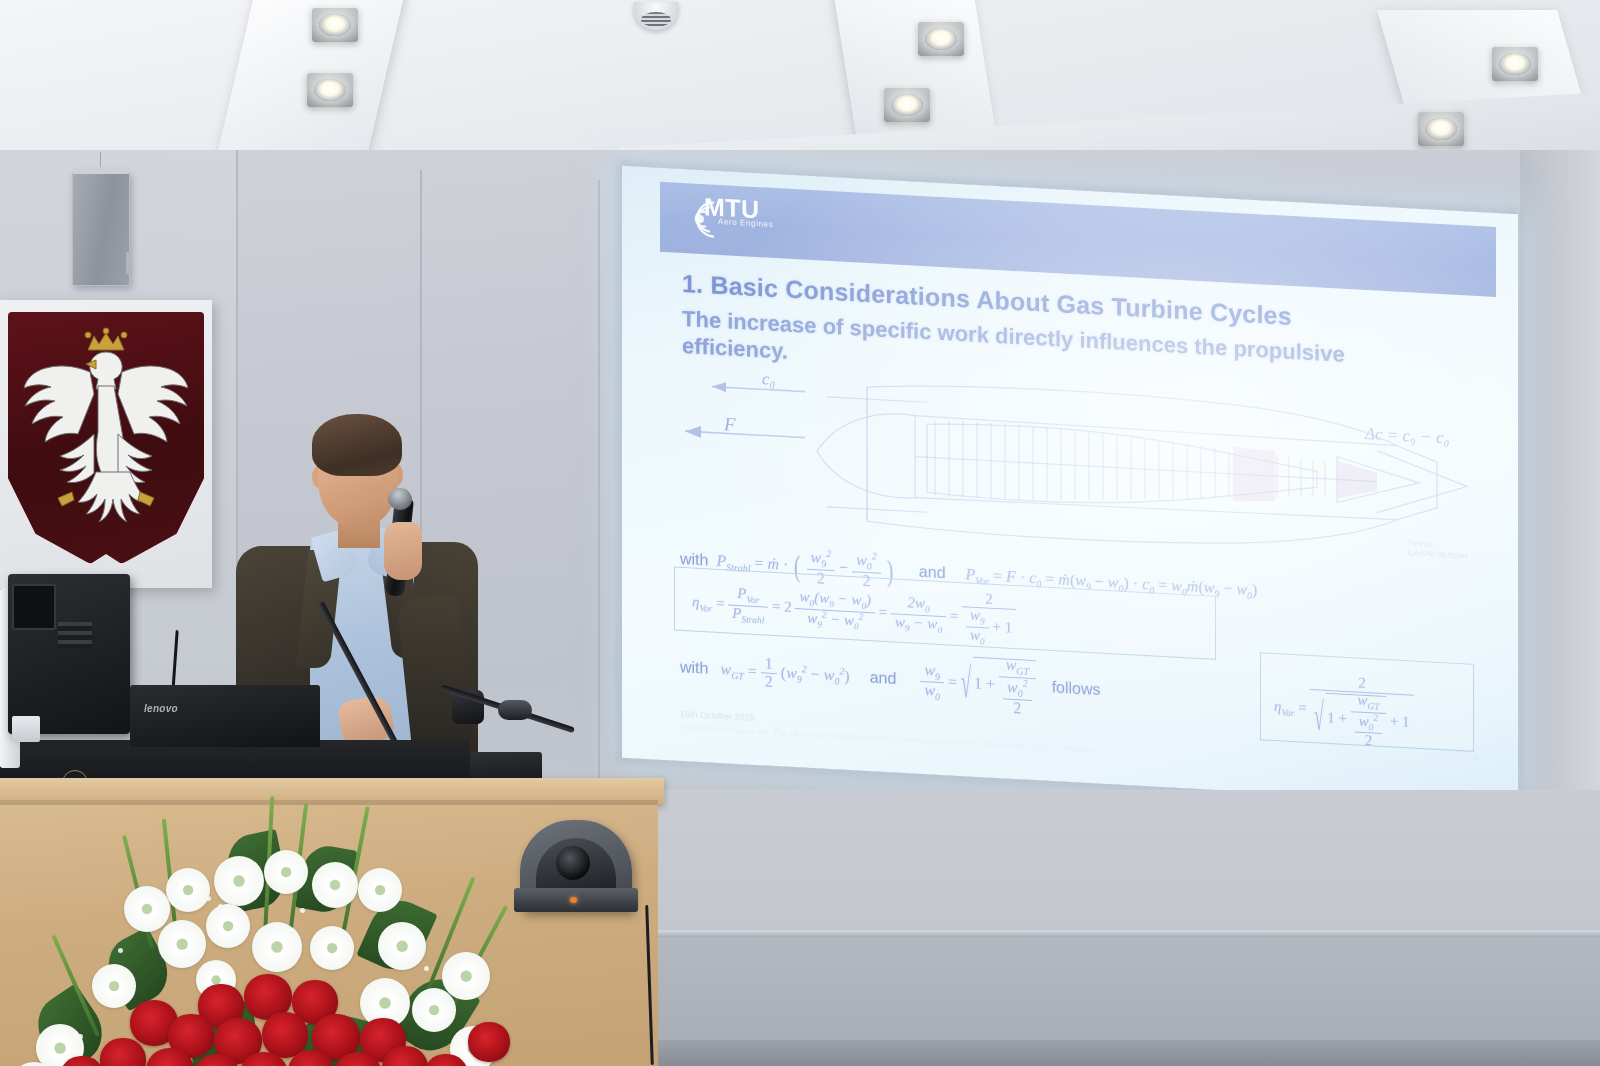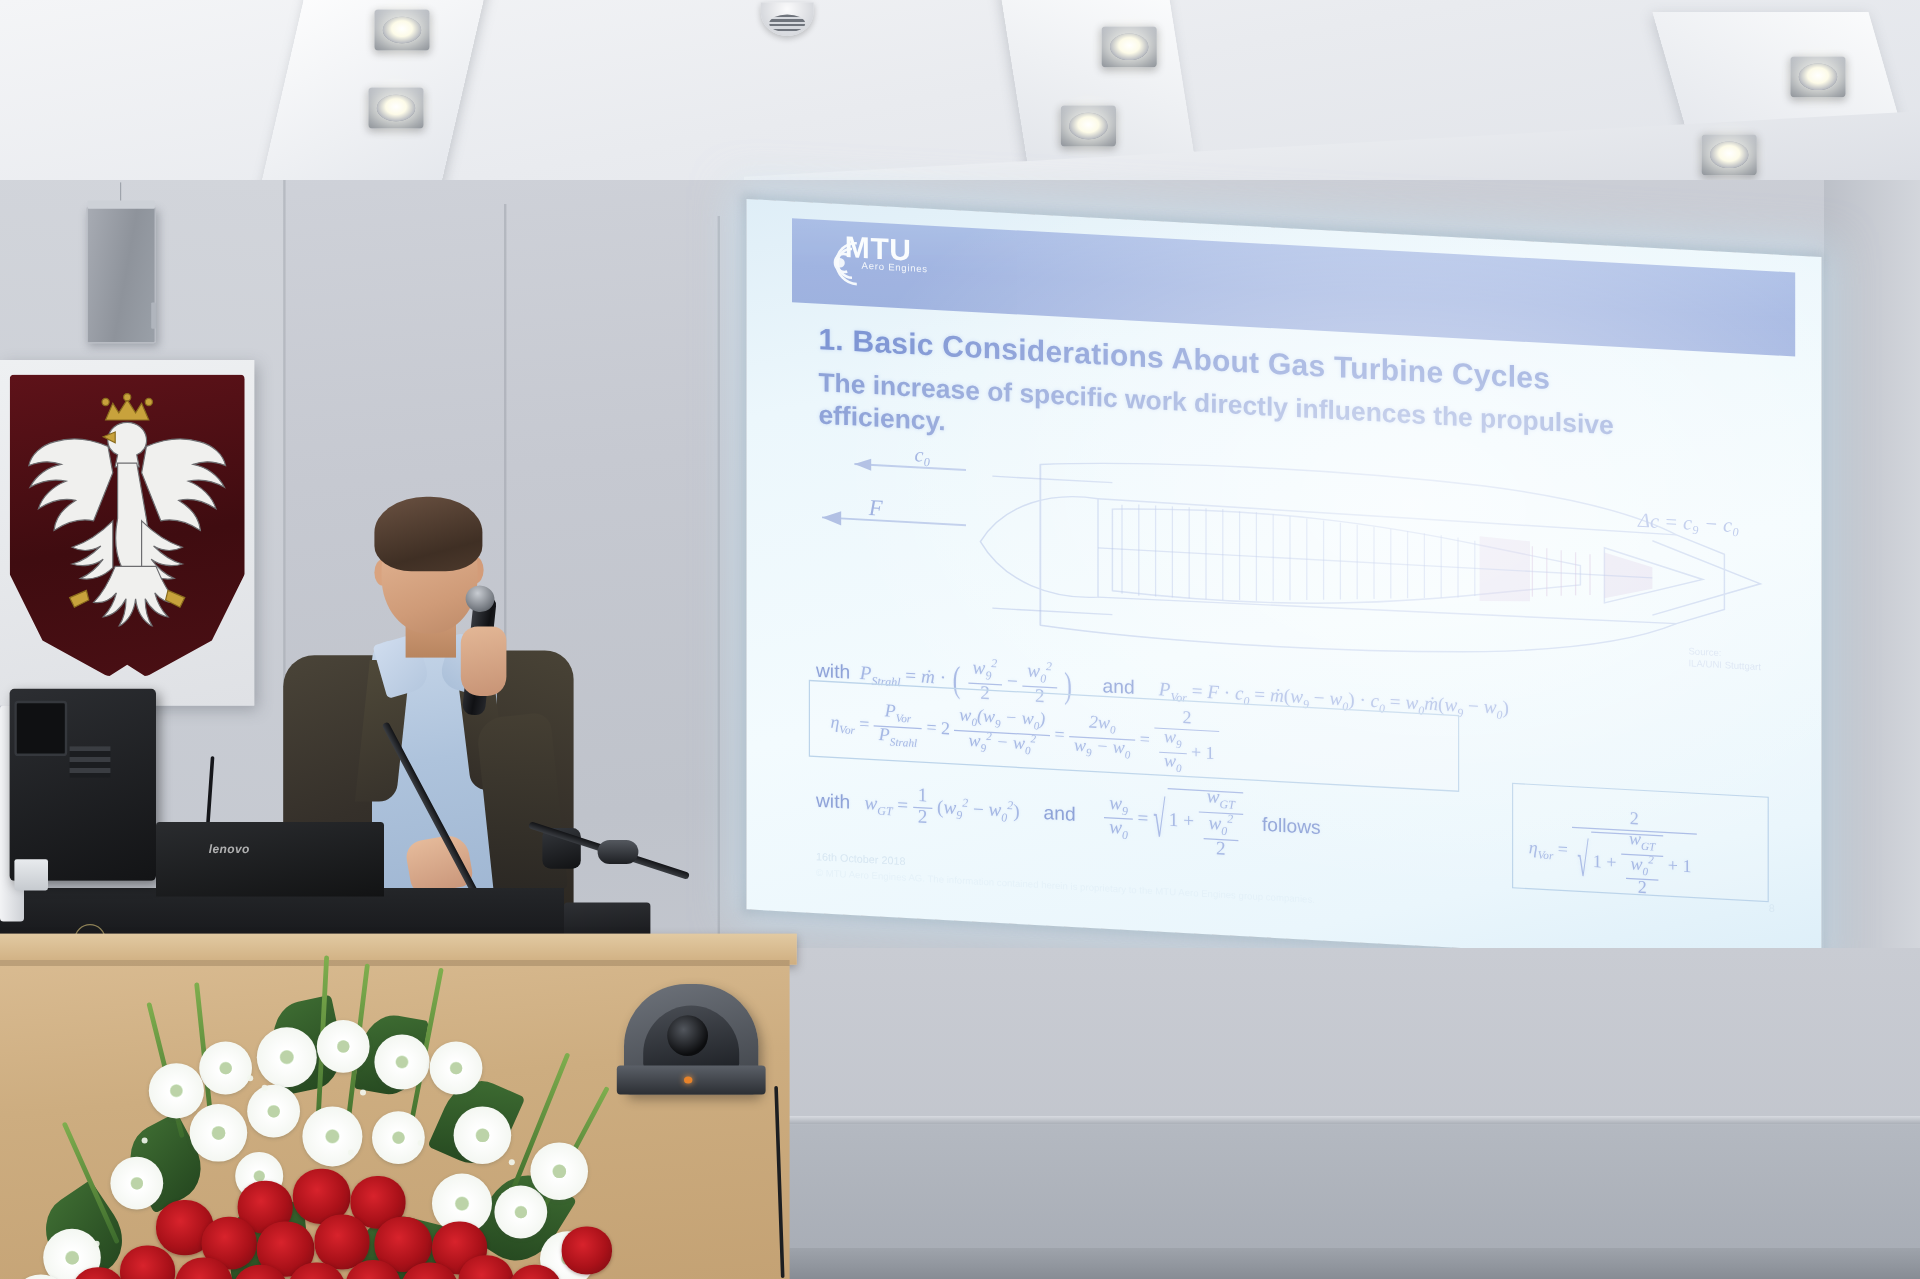--- a/index.html
+++ b/index.html
@@ -241,21 +241,21 @@
   .mon-arm{
     position:absolute;left:0px;top:588px;width:20px;height:180px;
     background:linear-gradient(90deg,#f2f3f5,#cdd0d5);border-radius:3px;
   }
   .laptop{
     position:absolute;left:130px;top:685px;width:190px;height:62px;
     background:linear-gradient(170deg,#2a2c2f,#121314);border-radius:3px 3px 0 0;
   }
   .laptop-logo{
     position:absolute;left:14px;top:18px;color:#d8d8d8;font-size:10px;
-    font-weight:bold;font-style:italic;letter-spacing:.3px;opacity:.78;margin-left:30px;
+    font-weight:bold;font-style:italic;letter-spacing:.3px;opacity:.78;
   }
   .dell-logo{
     position:absolute;left:62px;top:770px;width:24px;height:24px;border-radius:50%;
     border:1.5px solid #8f8257;color:#9a8d60;font-size:8px;text-align:center;
     line-height:22px;letter-spacing:.5px;
   }
   .desk-box{
     position:absolute;left:470px;top:752px;width:72px;height:34px;
     background:linear-gradient(175deg,#2e3034,#16171a);border-radius:3px;
   }

